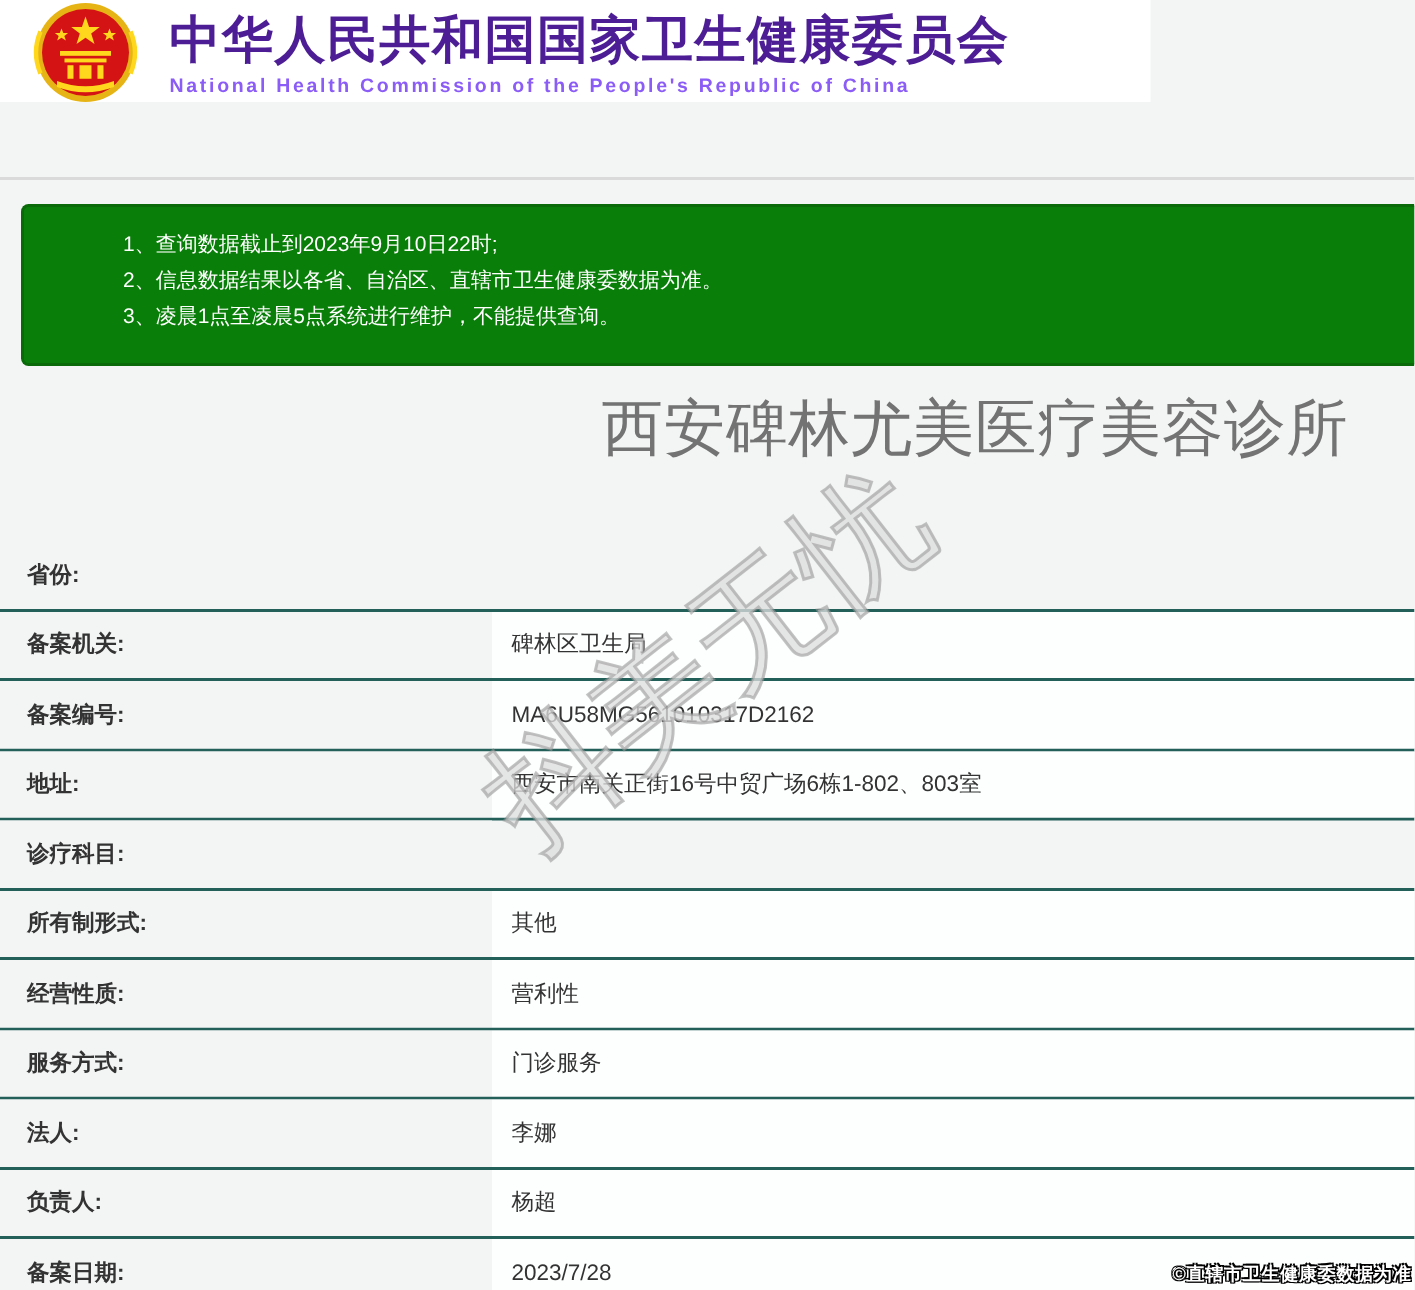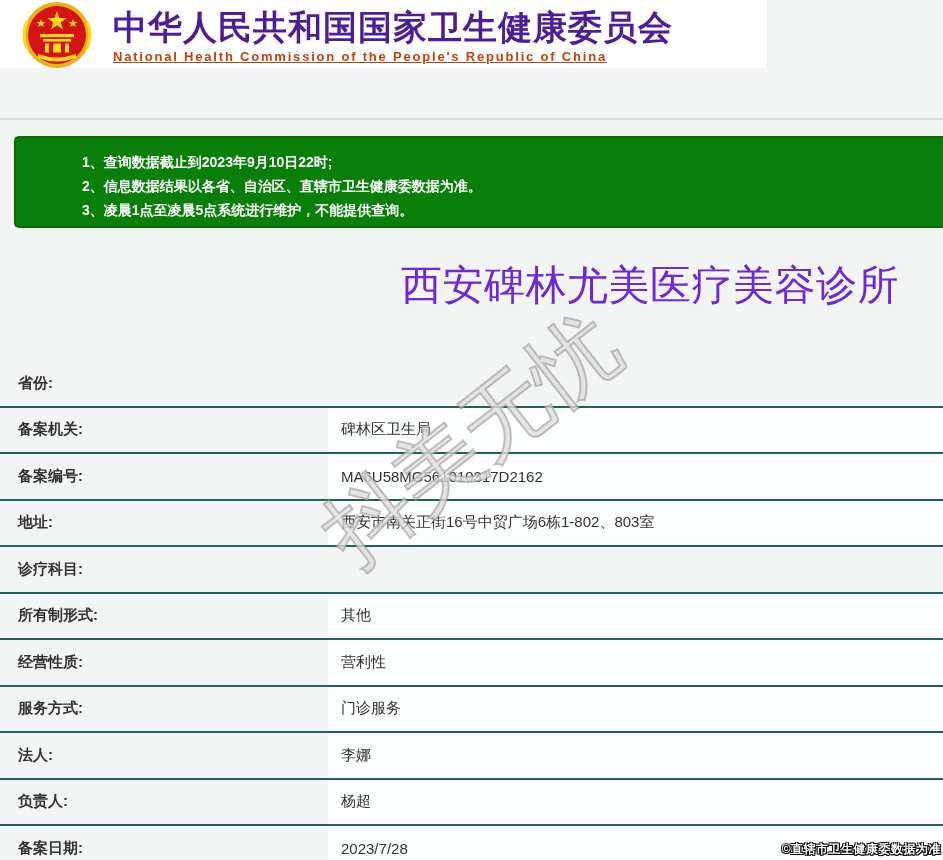--- a/index.html
+++ b/index.html
@@ -37,60 +37,58 @@
   .header-title-cn {
     font-size: 34px;
     font-weight: bold;
     color: #4c1d95;
     letter-spacing: 1px;
     line-height: 40px;
   }
   .header-title-en {
     font-size: 13px;
     font-weight: bold;
-    color: #c2410c;
+    color: #8b5cf6;
     letter-spacing: 1.8px;
     line-height: 18px;
     margin-top: 1px;
-    text-decoration: underline;
   }
   .header-divider {
     position: absolute;
     top: 118px; left: 0;
     width: 943px; height: 2px;
     background: #dadada;
   }
 
   
   .notice-box {
     position: absolute;
     top: 136px; left: 14px; right: 0;
-    height: 92px;
+    height: 108px;
     background: #097f09;
     border: 2px solid #0a6a0a;
     border-right: none;
     border-radius: 5px 0 0 5px;
     padding: 12px 10px 0 66px;
-    font-weight: bold;
   }
   .notice-line {
     color: #ffffff;
     font-size: 14px;
     line-height: 24px;
     list-style: none;
     white-space: nowrap;
   }
 
   
   .clinic-title {
     position: absolute;
     top: 258px; right: 44px;
     font-size: 41px;
     font-weight: 400;
-    color: #6d28d9;
+    color: #737373;
     letter-spacing: 0.5px;
     white-space: nowrap;
   }
 
   
   .record-table {
     position: absolute;
     top: 361px; left: 0; right: 0;
   }
   .record-row {

